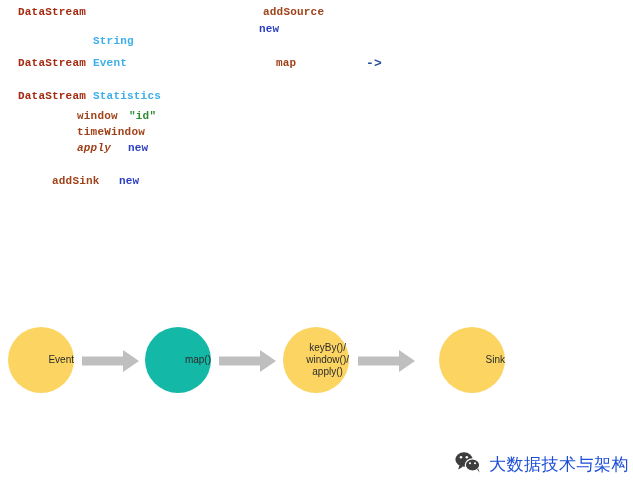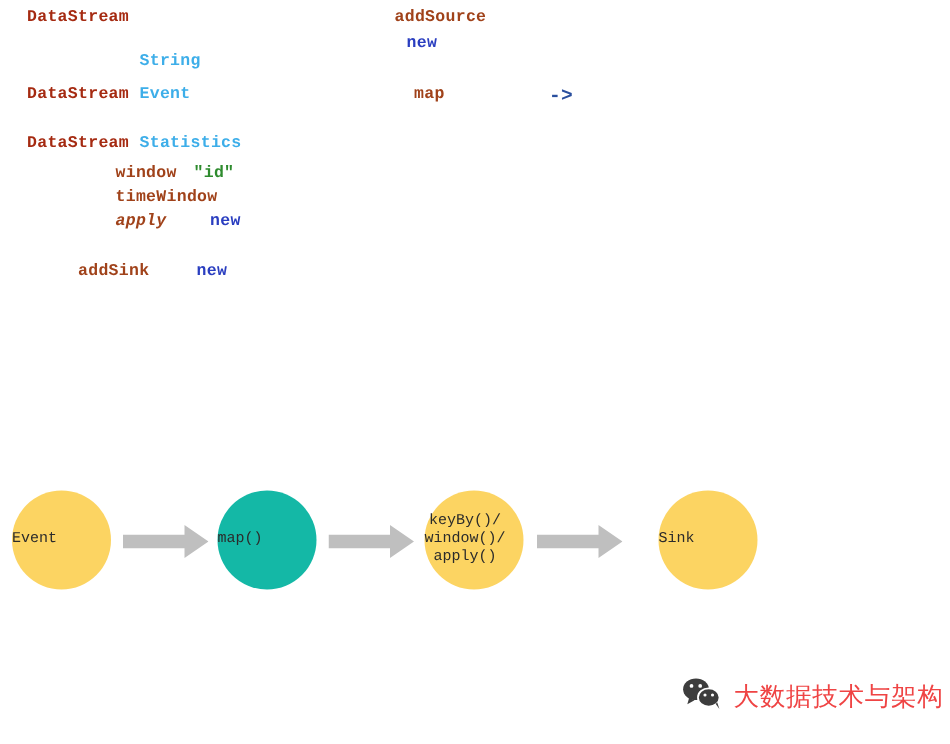--- a/index.html
+++ b/index.html
@@ -29,33 +29,33 @@
     font-family: "Liberation Mono", "DejaVu Sans Mono", monospace;
     font-size: 11px;
     font-weight: bold;
     line-height: 13px;
     letter-spacing: 0.2px;
   }
   .tok { white-space: pre; }
   .tok-type     { color: #a52a11; padding-left: 16px; }
   .tok-generic  { color: #3daee9; }
   .tok-method   { color: #a0421a; }
-  .tok-keyword  { color: #2a3ec0; margin-left: 12px; }
+  .tok-keyword  { color: #2a3ec0; }
   .tok-string   { color: #2e8b2e; }
   .tok-arrow    { color: #2a4f9e; font-family: "Liberation Mono","DejaVu Sans Mono",monospace; }
   .node {
     position: absolute;
     border-radius: 50%;
     background: #FCD462;
     display: flex;
     align-items: center;
-    justify-content: flex-start;
+    justify-content: flex-end;
     text-align: center;
     color: #2b2b2b;
-    font-family: Liberation Mono, monospace;
+    font-family: Liberation Sans, sans-serif;
     font-size: 10px;
     line-height: 12px;
   }
   .node-label { white-space: pre-line; }
 
   .arrow {
     position: absolute;
     height: 26px;
   }
 
@@ -66,21 +66,21 @@
     top: 446px;
     width: 175px;
     height: 36px;
     display: flex;
     align-items: center;
     gap: 8px;
   }
   #watermark .wm-text {
     font-family: "Liberation Sans", sans-serif;
     font-size: 17px;
-    color: #ef4444;
+    color: #1d4ed8;
     letter-spacing: 0.5px;
     white-space: nowrap;
   }
 </style>
 </head>
 <body>
 
 <div id="code-block">
     <span class="code-line tok tok-type" style="left: 2px; top: 6px;">DataStream</span>
     <span class="code-line tok tok-generic" style="left: 93px; top: 6px; margin-top: 29px;">String</span>

